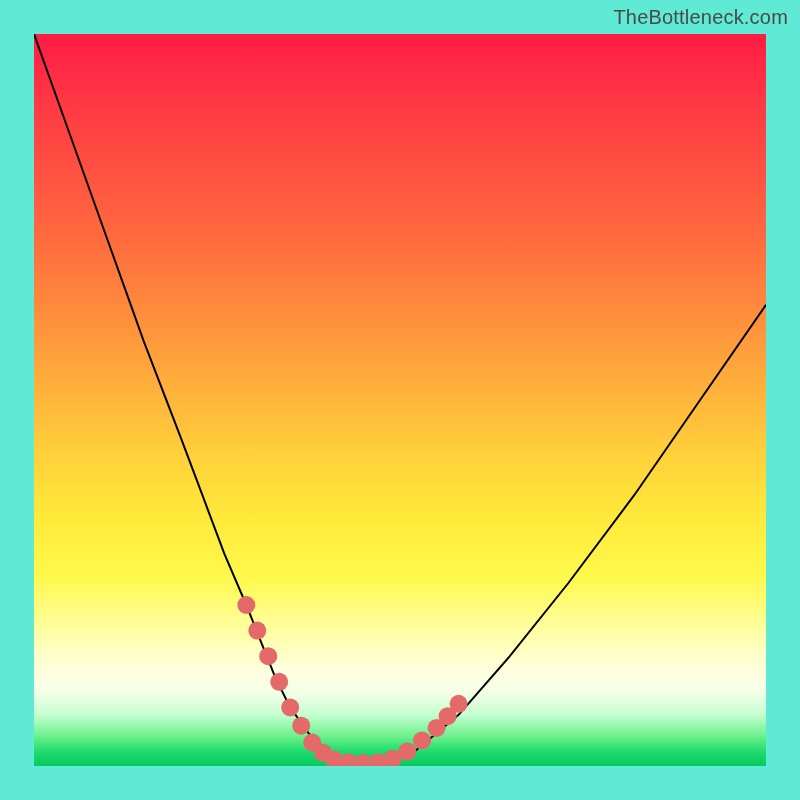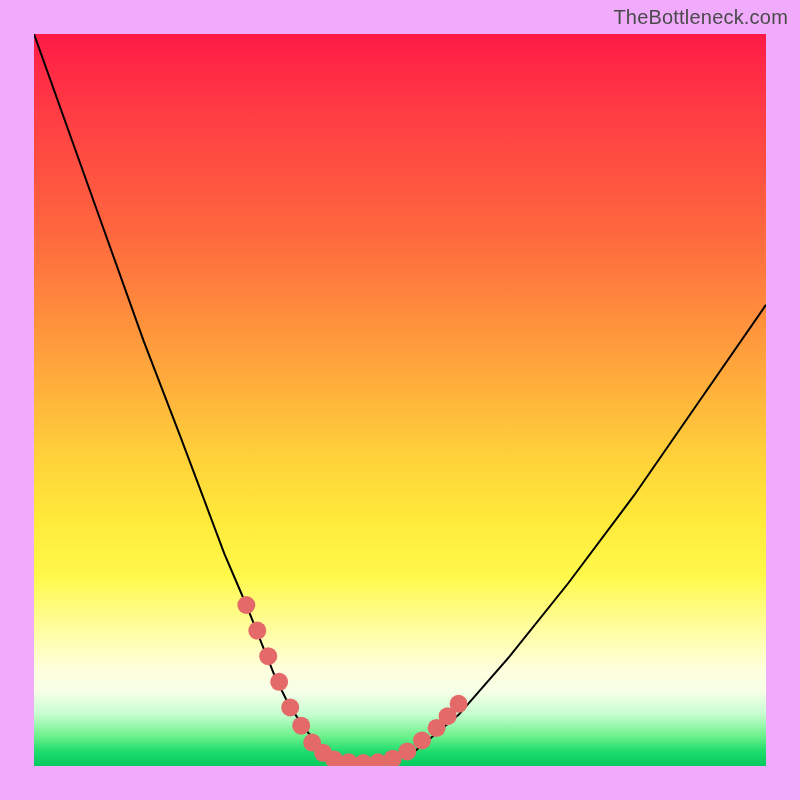--- a/index.html
+++ b/index.html
@@ -9,21 +9,21 @@
     height: 800px;
     background: #000;
     overflow: hidden;
   }
   .frame {
     position: absolute;
     left: 0;
     top: 0;
     width: 800px;
     height: 800px;
-    background: #f0abfc;
+    background: #5eead4;
   }
   .plot {
     position: absolute;
     left: 34px;
     top: 34px;
     width: 732px;
     height: 732px;
     background: linear-gradient(to bottom,
       #ff1b46 0%,
       #ff3a44 10%,

